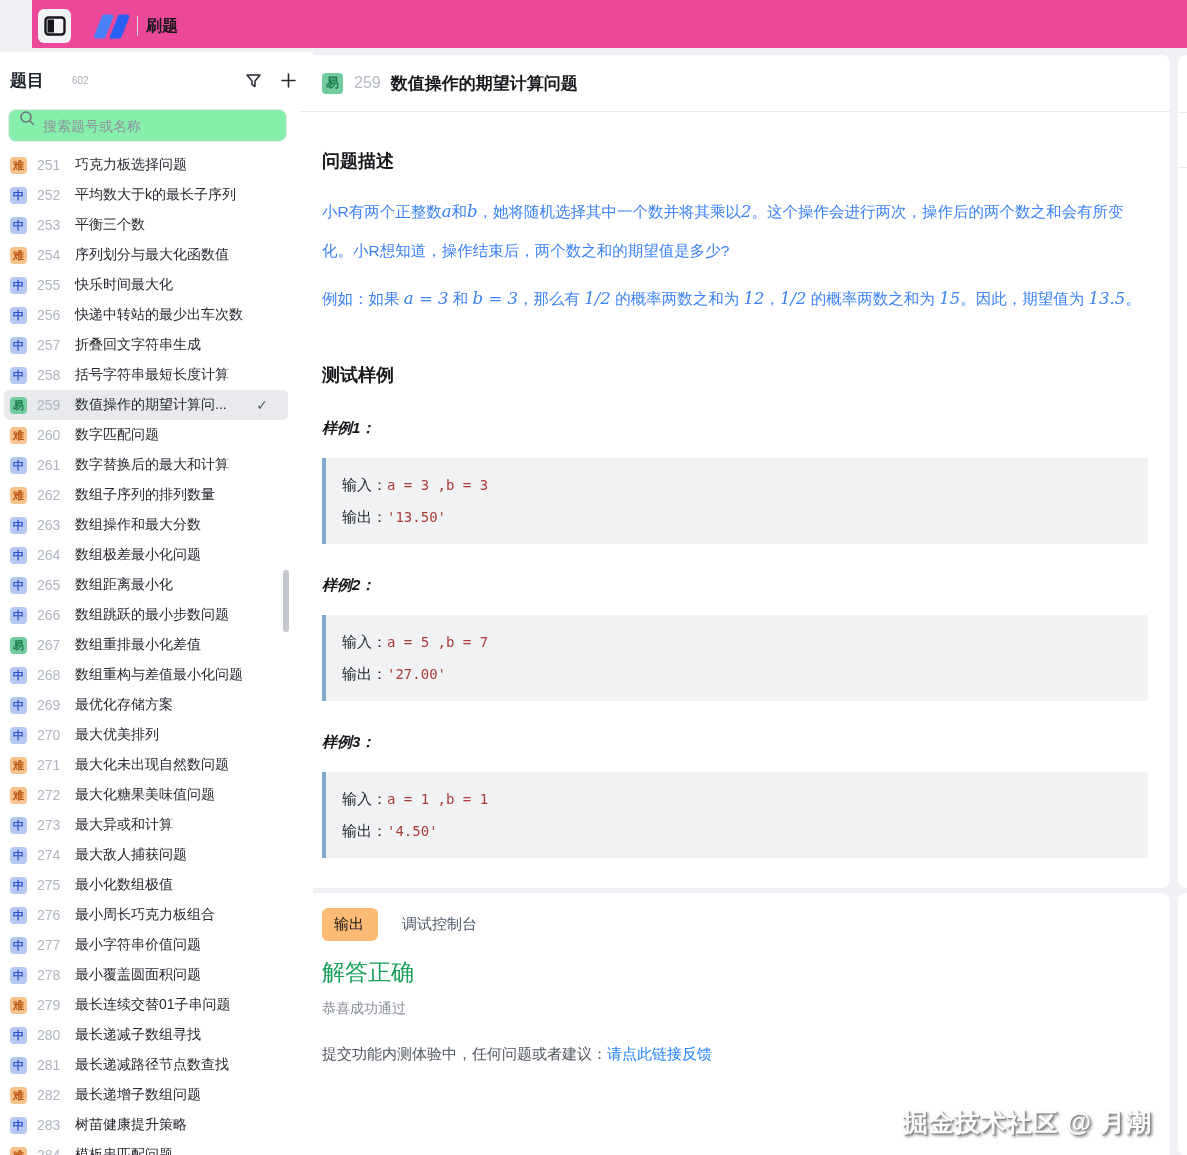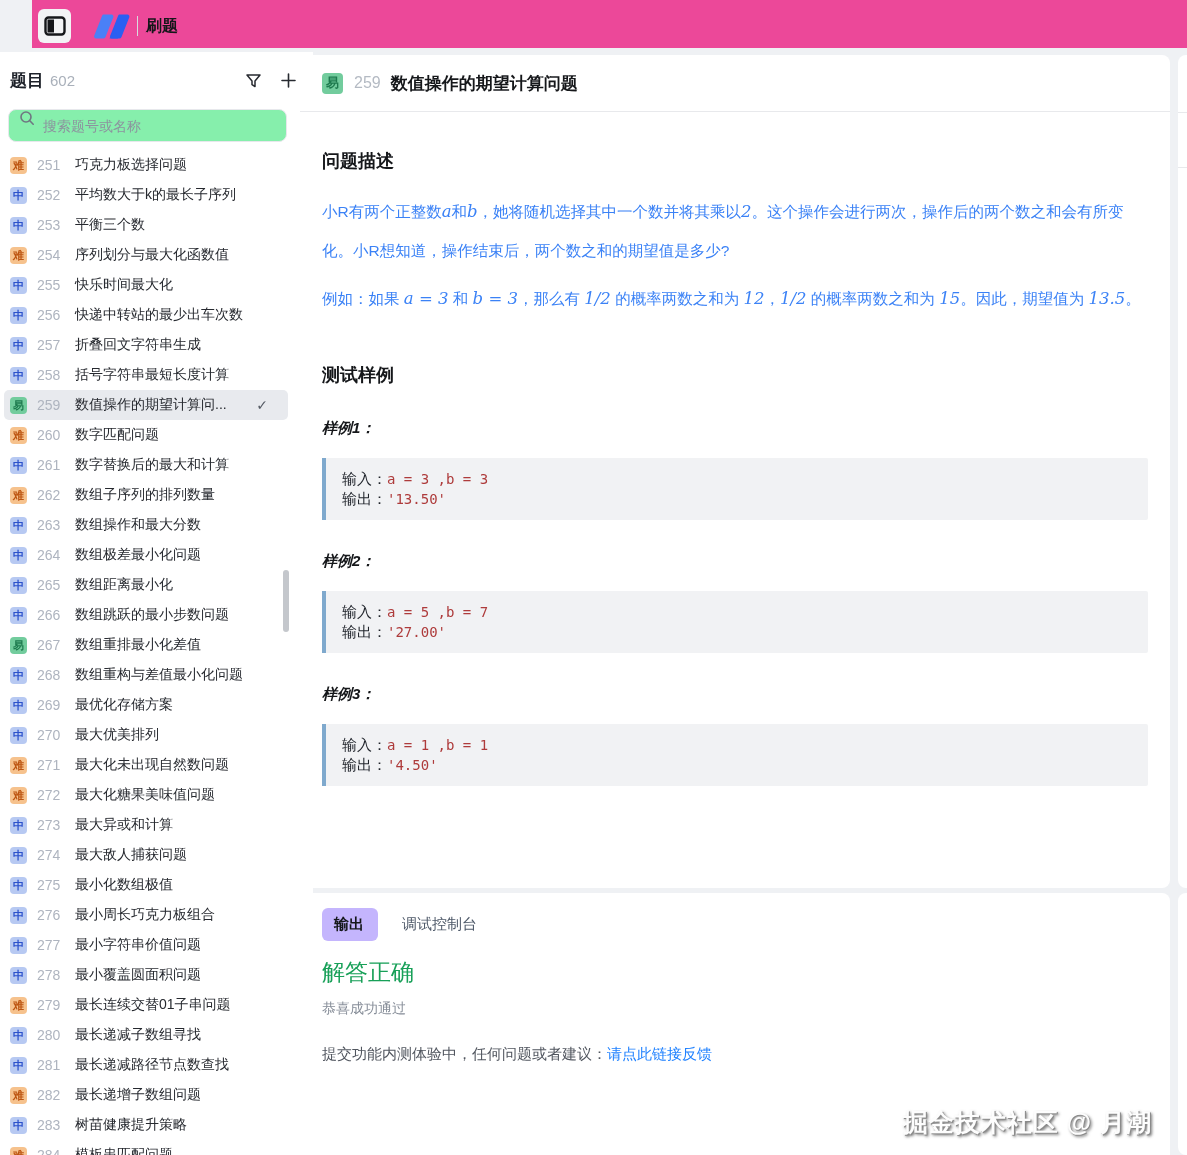--- a/index.html
+++ b/index.html
@@ -10,21 +10,21 @@
   .topbar { position:absolute; left:0; top:0; width:1187px; height:48px; background:#ec4899; display:flex; align-items:center; z-index:5;margin-left:32px; }
   .panel-toggle { position:absolute; left:6px; top:9px; width:33px; height:34px; background:#f2f3f5; border:none; border-radius:6px; display:flex; align-items:center; justify-content:center; cursor:pointer; }
   .logo { position:absolute; left:60px; top:13px; }
   .logo-divider { position:absolute; left:105px; top:16px; width:1px; height:20px; background:#d8dade; }
   .app-title { position:absolute; left:114px; top:16px; font-size:16px; font-weight:600; color:#15171a; }
 
   
   .sidebar { position:absolute; left:0; top:52px; width:313px; height:1103px; background:#fff; overflow:hidden; }
   .sidebar-head { position:absolute; left:0; top:12px; width:100%; height:32px; display:flex; align-items:center; padding:0 12px 0 10px; }
   .sb-title { font-size:17px; font-weight:700; color:#1d2129; }
-  .sb-count { font-size:15px; color:#a9b0ba; margin-left:6px; }
+  .sb-count { font-size:10px; color:#a9b0ba; margin-left:28px; }
   .sb-spacer { flex:1; }
   .icon-btn { background:none; border:none; cursor:pointer; padding:4px; display:flex; align-items:center; }
   .searchbox { position:absolute; left:8px; top:57px; width:279px; height:33px; background:#86efac; border:1px solid #e7e8ec; border-radius:8px; display:flex; padding:0 10px; }
   .searchbox input { border:none; background:transparent; outline:none; font-size:14px; color:#1d2129; margin-left:8px; width:220px; font-family:"Liberation Sans","DejaVu Sans",sans-serif; }
   .searchbox input::placeholder { color:#8c939e; }
   .list { position:absolute; left:4px; top:98px; width:284px; height:1005px; overflow:hidden; }
   .item { display:flex; align-items:center; height:30px; padding:0 6px; border-radius:5px; cursor:pointer; }
   .item.selected { background:#e8eaee; }
   .item .check { margin-left:auto; margin-right:14px; color:#555b64; font-size:14px; font-weight:700; }
   .badge { display:inline-flex; align-items:center; justify-content:center; width:17px; height:17px; border-radius:4px; font-size:11px; font-weight:600; flex:none; }
@@ -50,28 +50,28 @@
   .p-body { padding:0 22px; }
   .sec-heading { font-size:18px; font-weight:700; color:#15171a; }
   .h-desc { margin-top:37px; }
   .h-samples { margin-top:48px; }
   .desc { font-size:15.5px; line-height:39px; color:#3b82f6; }
   .desc.p1 { margin-top:19px; }
   .desc.p2 { margin-top:12px; line-height:33px; }
   .math { font-family:"DejaVu Serif","Liberation Serif",serif; font-style:italic; font-size:16.5px; }
   .sample-label { margin-top:32px; font-size:15px; font-weight:700; font-style:italic; color:#15171a; }
   .code-block { margin-top:20px; background:#f1f2f4; border-left:4px solid #7fa9cd; padding:11px 16px; border-radius:0 2px 2px 0; }
-  .code-line { font-size:15px; line-height:20px; color:#1f232a; }
+  .code-line { font-size:15px; line-height:32px; color:#1f232a; }
   .code-line .code { font-family:"DejaVu Sans Mono","Liberation Mono",monospace; font-size:14px; color:#ae3b3b; }
 
   
   .output-panel { position:absolute; left:300px; top:893px; width:870px; height:262px; background:#fff; border-radius:8px 8px 0 0; padding:15px 22px; }
   .tabs { display:flex; align-items:center; }
   .tab { font-size:15px; color:#4e5969; padding:7px 14px; border-radius:6px; cursor:pointer; }
-  .tab.active { background:#c4b5fd; font-weight:700; color:#15171a;padding-left:12px; }
+  .tab.active { background:#fdba74; font-weight:400; color:#15171a;padding-left:12px; }
   .tab + .tab { margin-left:10px; }
   .result-title { margin-top:16px; font-size:23px; font-weight:500; color:#18a058; }
   .result-sub { margin-top:12px; font-size:14px; color:#878e99; }
   .feedback { margin-top:27px; font-size:15px; color:#51565f; }
   .feedback a { color:#1e80ff; text-decoration:none; font-weight:500; }
   .watermark { position:absolute; right:18px; bottom:16px; font-size:25px; font-weight:700; color:#fdfdfd; text-shadow:1px 1px 0 #8a8a8a, 2px 2px 3px rgba(60,60,60,.75); letter-spacing:1px; }
 </style>
 </head>
 <body>
 

